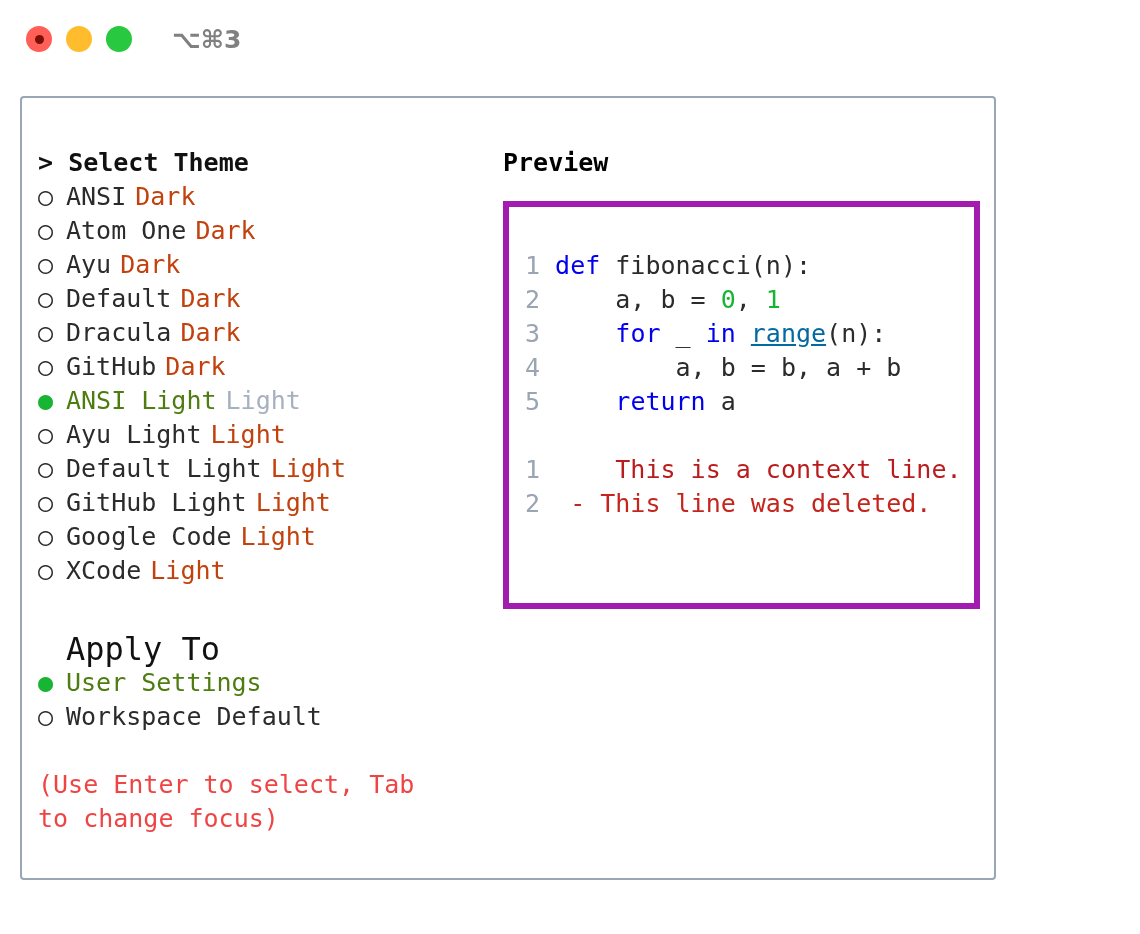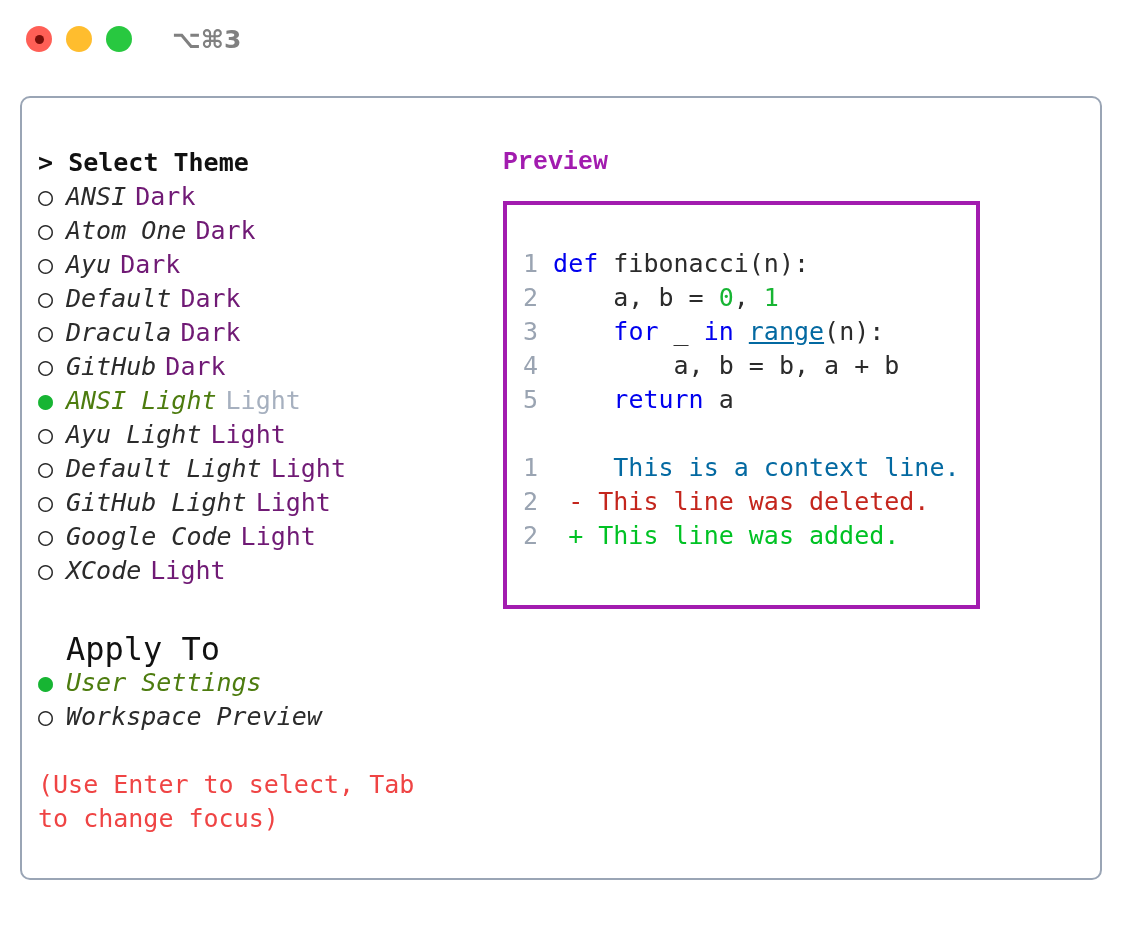--- a/index.html
+++ b/index.html
@@ -69,24 +69,24 @@
     letter-spacing: 0px;
     font-family: "DejaVu Sans", "Liberation Sans", sans-serif;
     line-height: 1;
   }
 
   
   .frame {
     position: absolute;
     left: 20px;
     top: 96px;
-    width: 1082px;
+    width: 976px;
     height: 784px;
     border: 2px solid #9aa5b5;
-    border-radius: 10px;
+    border-radius: 4px;
     box-sizing: border-box;
     background: #ffffff;
   }
 
   .columns {
     position: absolute;
     left: 0; top: 0;
     width: 100%;
     height: 100%;
   }
@@ -128,24 +128,24 @@
   .bullet {
     display: inline-block;
     width: 28px;
     flex: 0 0 28px;
     font-size: 25px;
     line-height: 34px;
   }
   .bullet.off { color: #2b2b2b; }
   .bullet.on  { color: #17b533; }
 
-  .opt-label { color: #2b2b2b; font-style: italic; }
+  .opt-label { color: #2b2b2b; }
   .opt-row.selected .opt-label { color: #4d7c0f; }
   .opt-variant {
-    color: #701a75;
+    color: #c2410c;
     margin-left: 0.6ch;
   }
   .opt-row.selected .opt-variant { color: #a6b0bf; }
 
   .spacer-lg { height: 44px; }
   .spacer-sm { height: 34px; }
 
   .hint {
     font-size: 25px;
     line-height: 34px;
@@ -158,30 +158,29 @@
   
   .right-col {
     position: absolute;
     left: 481px;
     top: 48px;
     width: 490px;
   }
   .preview-title {
     font-size: 25px;
     line-height: 34px;
-    color: #a21caf;
+    color: #000000;
     font-weight: bold;
     white-space: pre;
-    font-family: Liberation Mono, monospace;
   }
   .preview-box {
     margin-top: 21px;
     width: 477px;
     height: 408px;
-    border: 4px solid #a21caf;
+    border: 6px solid #a21caf;
     box-sizing: border-box;
     background: #ffffff;
     position: relative;
   }
   .code-area {
     position: absolute;
     left: 16px;
     top: 42px;
     right: 4px;
   }
@@ -196,21 +195,21 @@
     display: inline-block;
     width: 1ch;
     text-align: right;
   }
   .tok-kw   { color: #0000ee; }
   .tok-fn   { color: #0369a1; text-decoration: underline; }
   .tok-num  { color: #17b533; }
   .tok-txt  { color: #2b2b2b; }
 
   .diff-area { margin-top: 34px; }
-  .diff-ctx  { color: #0369a1; }
+  .diff-ctx  { color: #b91c1c; }
   .diff-del  { color: #c4261d; }
   .diff-add  { color: #00c224; }
 </style>
 </head>
 <body>
 
 <div id="app">
 
   <div class="titlebar">
     <div class="lights">
@@ -242,21 +241,21 @@
             <div class="opt-row"><span class="bullet off">○</span><span class="opt-label">Google Code</span><span class="opt-variant">Light</span></div>
             <div class="opt-row"><span class="bullet off">○</span><span class="opt-label">XCode</span><span class="opt-variant">Light</span></div>
           </div>
 
         <div class="spacer-lg"></div>
 
         <div class="section-title-plain">Apply To</div>
 
         <div id="apply-list">
             <div class="opt-row selected"><span class="bullet on">●</span><span class="opt-label">User Settings</span></div>
-            <div class="opt-row"><span class="bullet off">○</span><span class="opt-label">Workspace Preview</span></div>
+            <div class="opt-row"><span class="bullet off">○</span><span class="opt-label">Workspace Default</span></div>
           </div>
 
         <div class="spacer-sm"></div>
 
         <div class="hint">(Use Enter to select, Tab to change focus)</div>
       </div>
 
       <div class="right-col">
         <div class="preview-title">Preview</div>
 
@@ -265,21 +264,20 @@
             <div id="code-lines">
                 <div class="code-line"><span class="lineno">1</span> <span class="tok-kw">def</span><span class="tok-txt"> fibonacci(n):</span></div>
                 <div class="code-line"><span class="lineno">2</span> <span class="tok-txt">    a, b = </span><span class="tok-num">0</span><span class="tok-txt">, </span><span class="tok-num">1</span></div>
                 <div class="code-line"><span class="lineno">3</span> <span class="tok-txt">    </span><span class="tok-kw">for</span><span class="tok-txt"> _ </span><span class="tok-kw">in</span><span class="tok-txt"> </span><span class="tok-fn">range</span><span class="tok-txt">(n):</span></div>
                 <div class="code-line"><span class="lineno">4</span> <span class="tok-txt">        a, b = b, a + b</span></div>
                 <div class="code-line"><span class="lineno">5</span> <span class="tok-txt">    </span><span class="tok-kw">return</span><span class="tok-txt"> a</span></div>
               </div>
             <div class="diff-area" id="diff-lines">
                 <div class="code-line"><span class="lineno">1</span>  <span class="diff-ctx"> </span><span class="diff-ctx">  This is a context line.</span></div>
                 <div class="code-line"><span class="lineno">2</span>  <span class="diff-del">-</span><span class="diff-del"> This line was deleted.</span></div>
-                <div class="code-line"><span class="lineno">2</span>  <span class="diff-add">+</span><span class="diff-add"> This line was added.</span></div>
               </div>
           </div>
         </div>
       </div>
 
     </div>
   </div>
 </div>
 
 </body></html>

